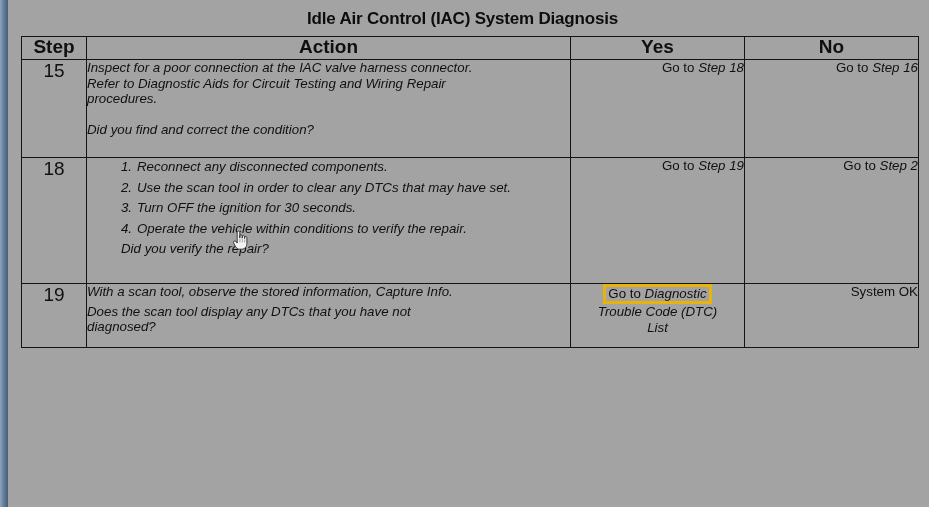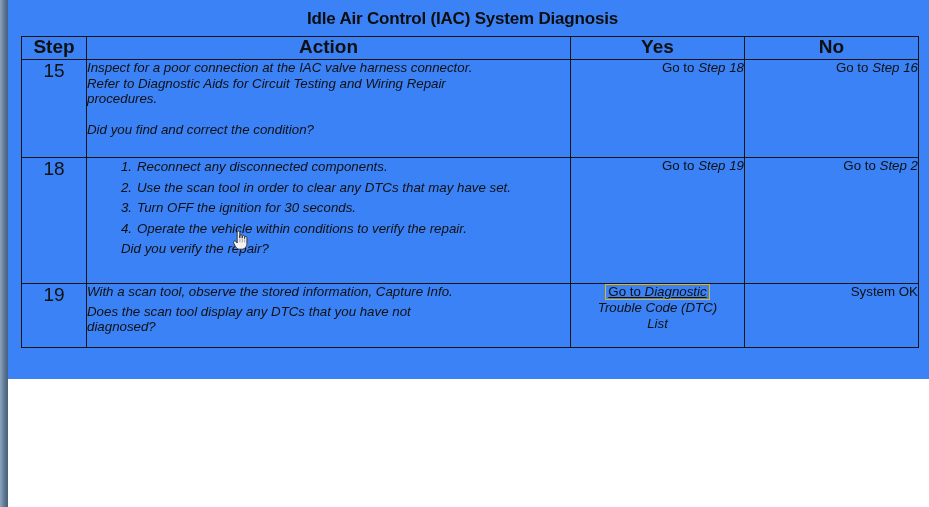--- a/index.html
+++ b/index.html
@@ -23,22 +23,22 @@
     width: 8px;
     height: 507px;
     background: linear-gradient(to right, #8ea4bd 0%, #5d7794 55%, #465f7c 100%);
   }
 
   #page {
     position: absolute;
     left: 8px;
     top: 0;
     width: 921px;
-    height: 379px;
-    background: #3b82f6;
+    height: 507px;
+    background: #a3a3a3;
   }
 
   #doc-title {
     position: absolute;
     left: 0;
     top: 9px;
     width: 909px;
     text-align: center;
     font-size: 17px;
     font-weight: bold;
@@ -125,24 +125,23 @@
 
   .dash {
     display: inline-block;
     width: 13px;
     border-top: 2px solid #141414;
     vertical-align: middle;
   }
 
   .link-box {
     display: inline-block;
-    border: 1px solid #eab308;
+    border: 3px solid #eab308;
     padding: 0 2px;
     line-height: 14px;
-    text-decoration: underline;
   }
   .dtc-cell {
     text-align: center;
     vertical-align: top;
     padding-top: 2px;
     line-height: 15.6px;
   }
 
   
   #hand-cursor {

